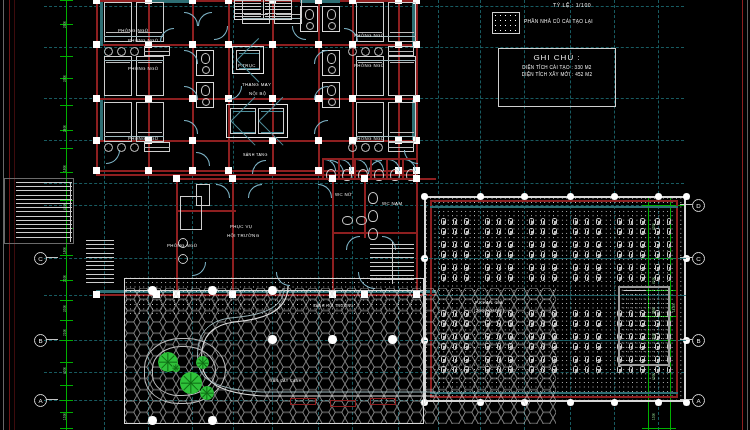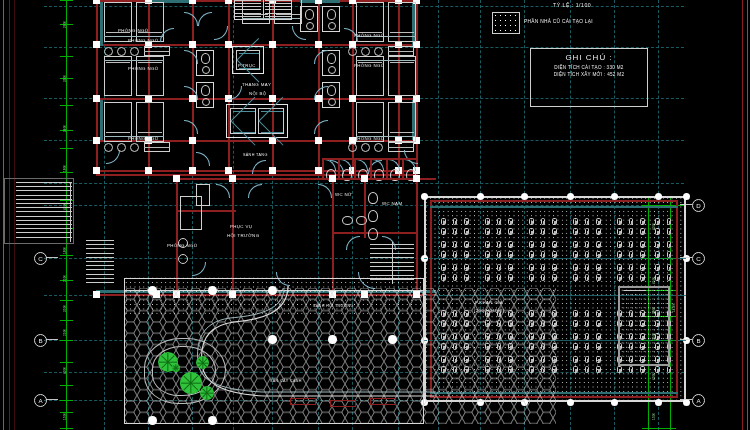--- a/index.html
+++ b/index.html
@@ -878,19 +878,19 @@
     </div>
 
 
   <div id="scale-text" style="left:553px;top:2px;">TỶ LỆ :  1/100</div>
 
   <div id="legend-swatch" style="left:492px;top:12px;width:26px;height:20px;">
     <div class="dots"></div>
   </div>
   <div id="legend-text" style="left:524px;top:19px;">PHẦN NHÀ CŨ CẢI TẠO LẠI</div>
 
-  <div id="note-box" style="left:498px;top:48px;width:116px;height:57px;margin-left:32px;">
+  <div id="note-box" style="left:498px;top:48px;width:116px;height:57px;">
     <div id="note-title">GHI CHÚ :</div>
     <div class="note-line">DIỆN TÍCH CẢI TẠO  : 330 M2</div>
     <div class="note-line">DIỆN TÍCH XÂY MỚI : 452 M2</div>
   </div>
 
 </div>
 
 </body></html>

